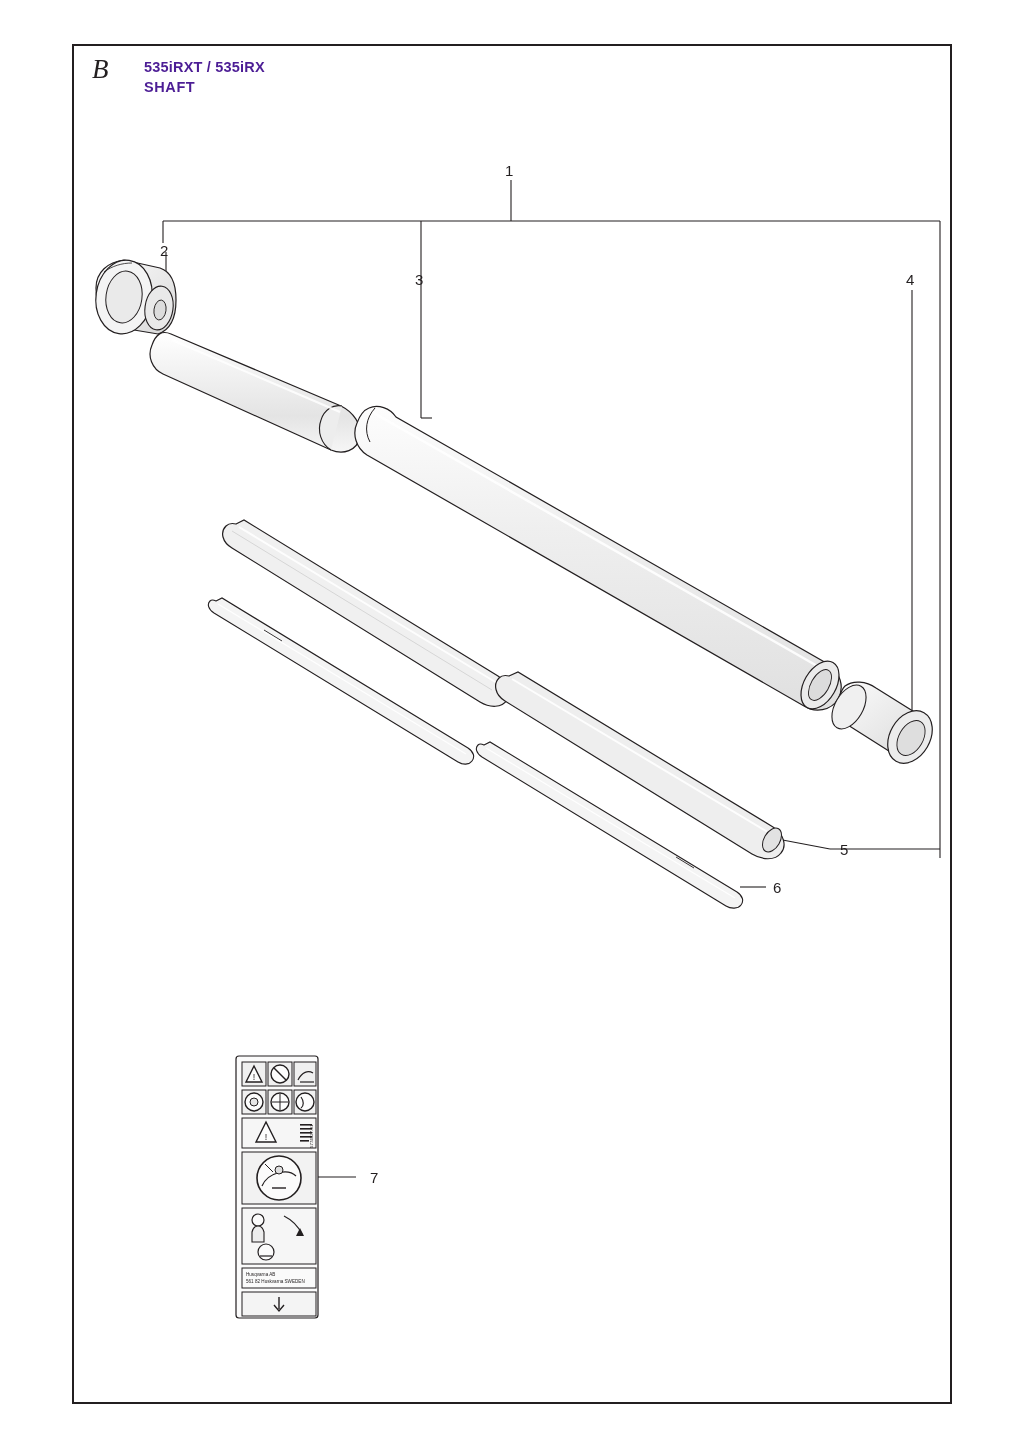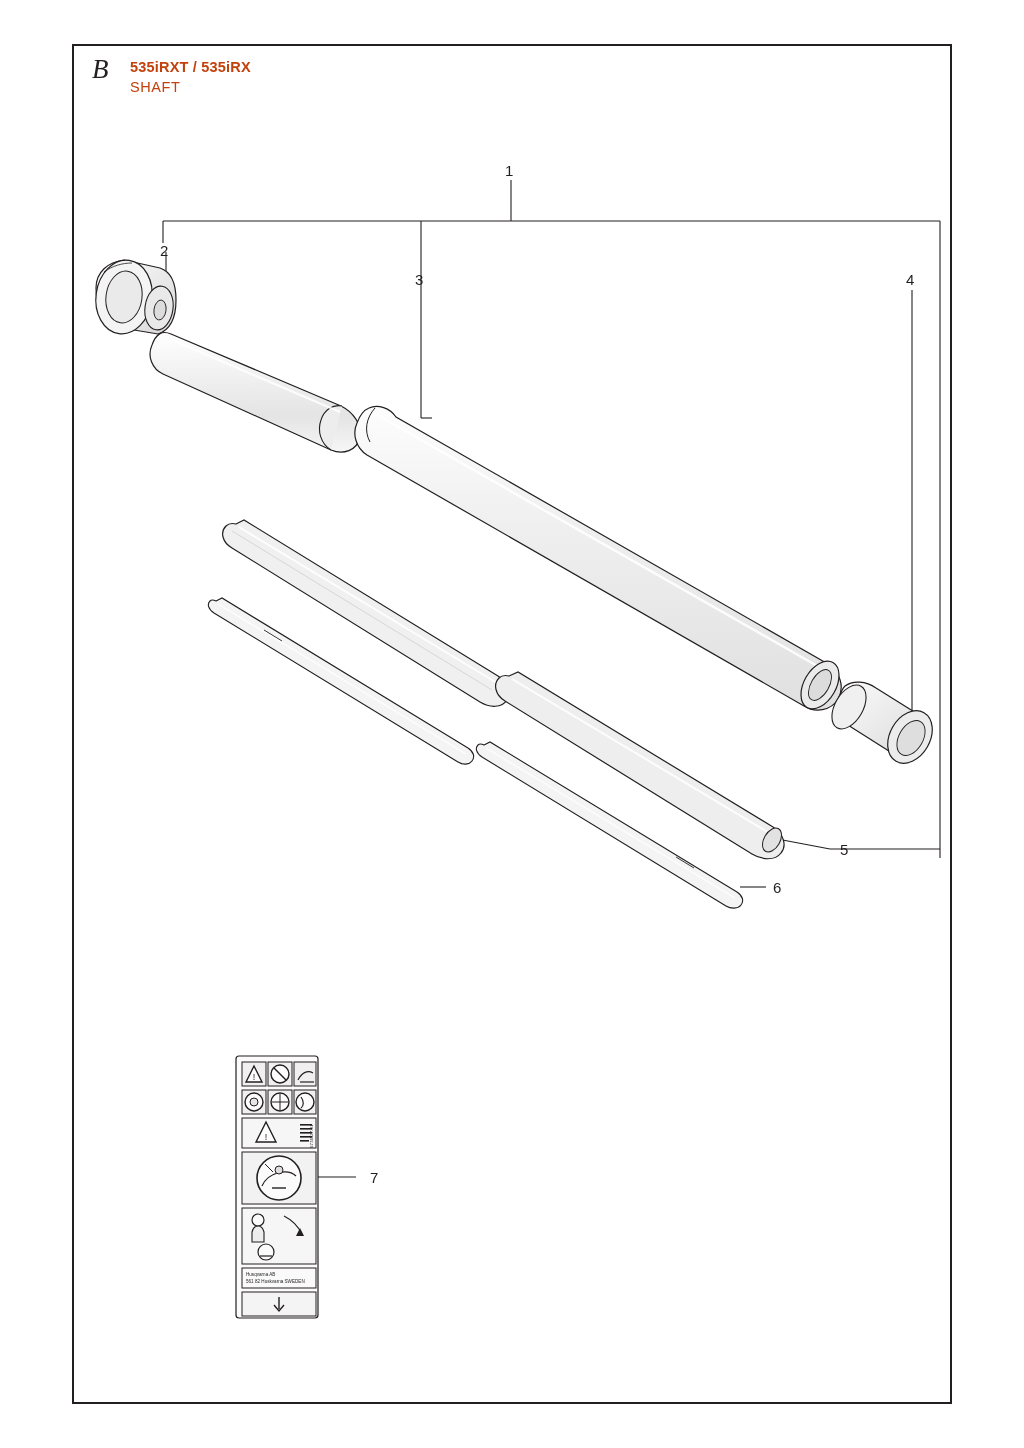--- a/index.html
+++ b/index.html
@@ -35,33 +35,33 @@
     left: 92px;
     top: 56px;
     font-size: 27px;
     font-family: "Liberation Serif", serif;
     font-style: italic;
     color: #231f20;
     line-height: 1;
   }
   .title-block {
     position: absolute;
-    left: 130px;
+    left: 144px;
     top: 58px;
-    color: #c2410c;
+    color: #4c1d95;
   }
   .title-line1 {
     font-size: 14.5px;
     font-weight: bold;
     letter-spacing: 0.2px;
     line-height: 1.35;
   }
   .title-line2 {
     font-size: 14.5px;
-    font-weight: normal;
+    font-weight: bold;
     letter-spacing: 0.6px;
     line-height: 1.35;
   }
   .callout {
     position: absolute;
     font-size: 15px;
     color: #231f20;
     line-height: 1;
   }
   svg.art {

